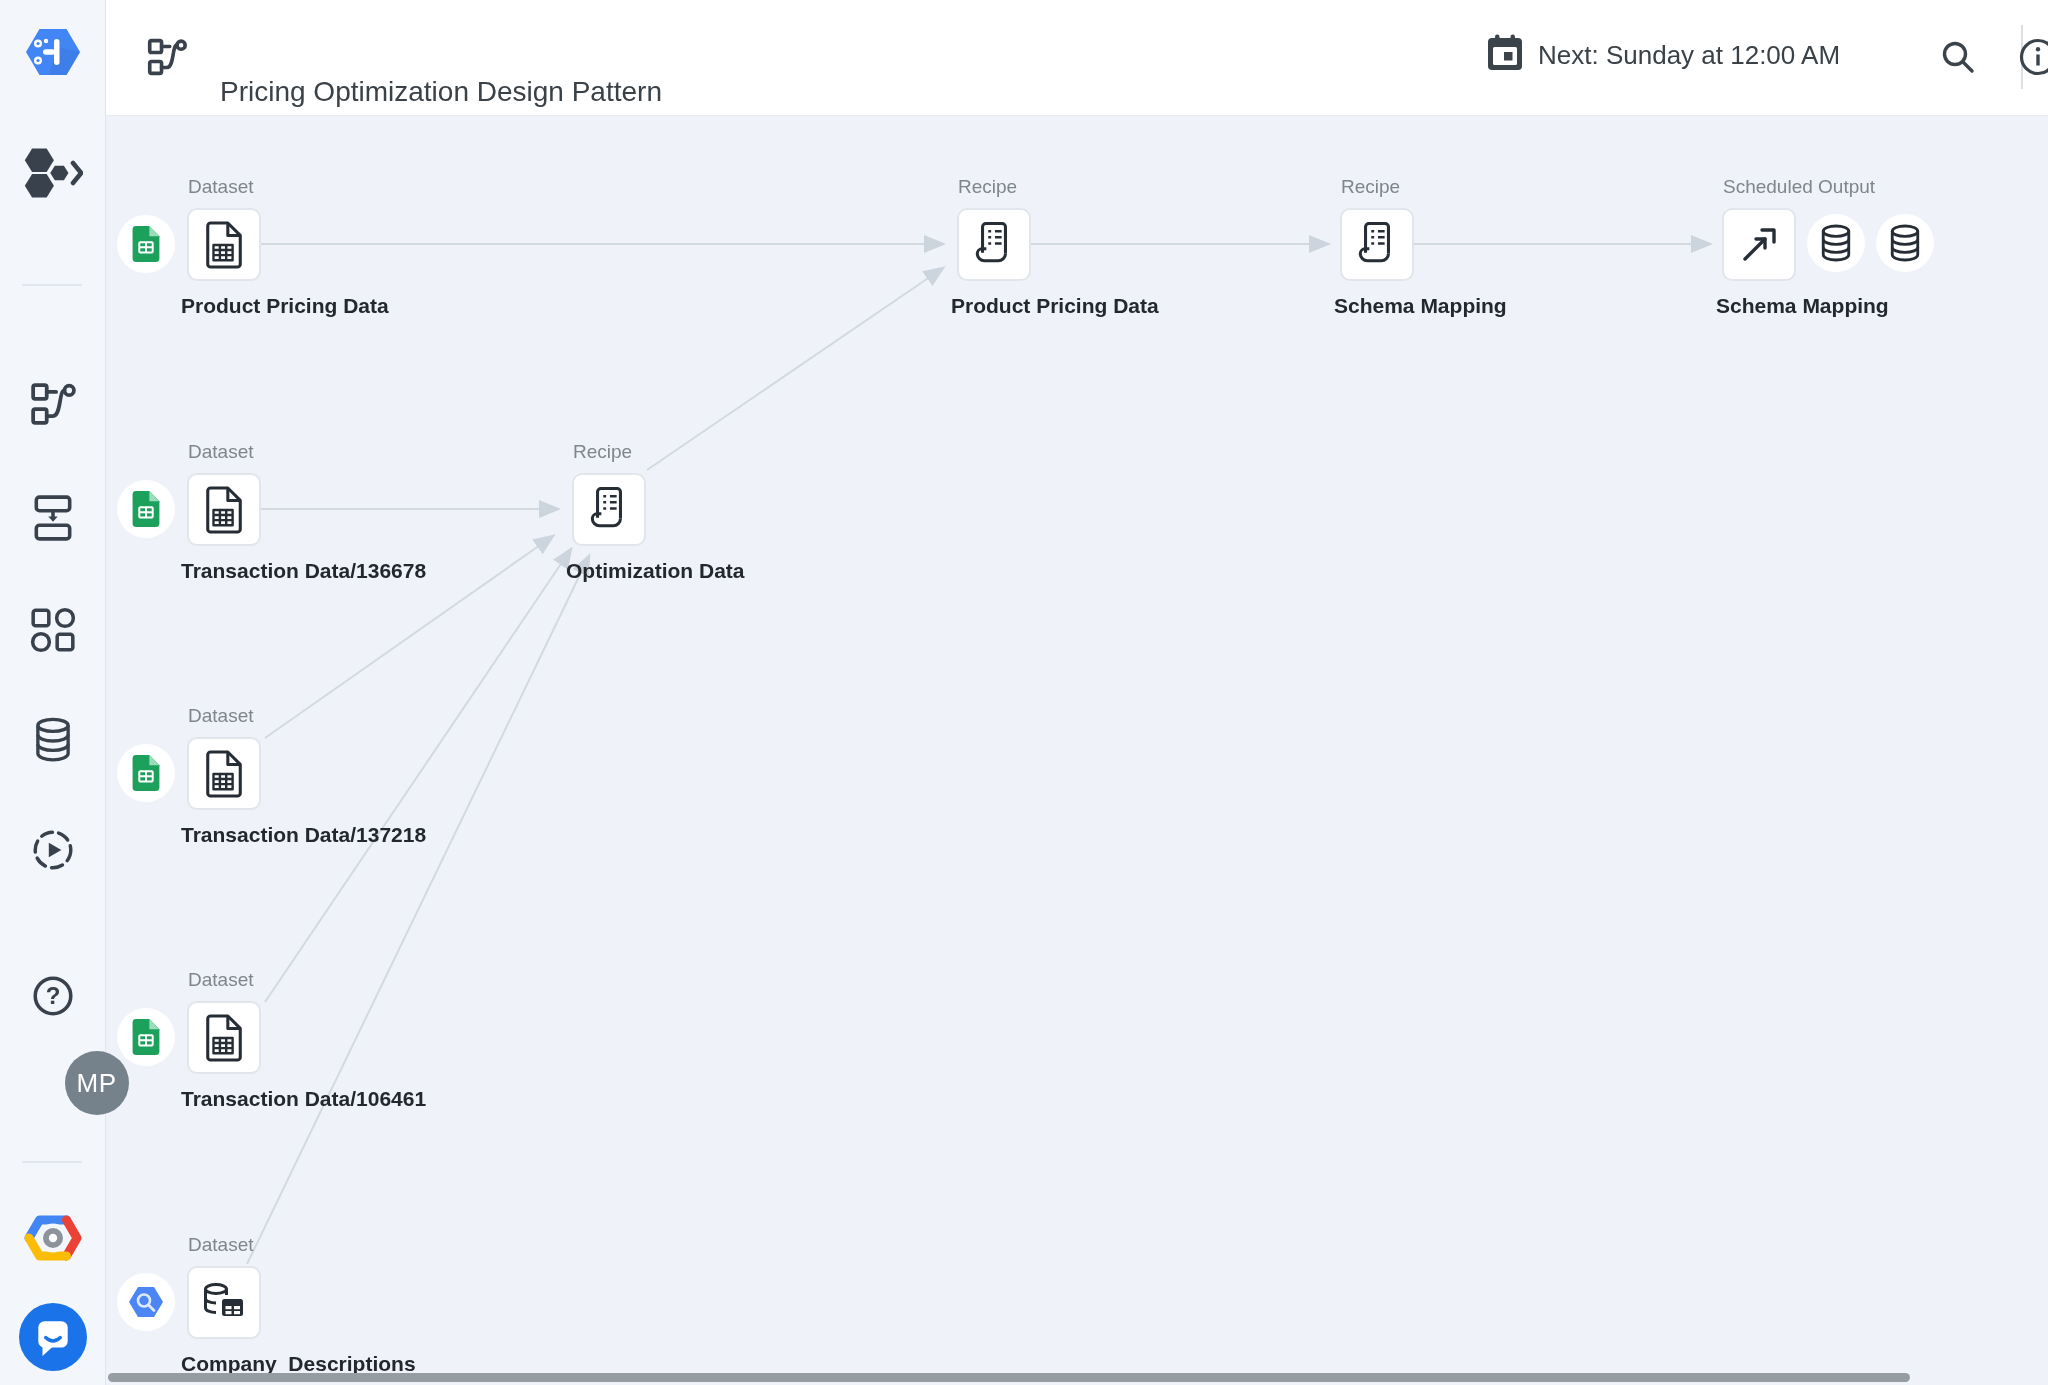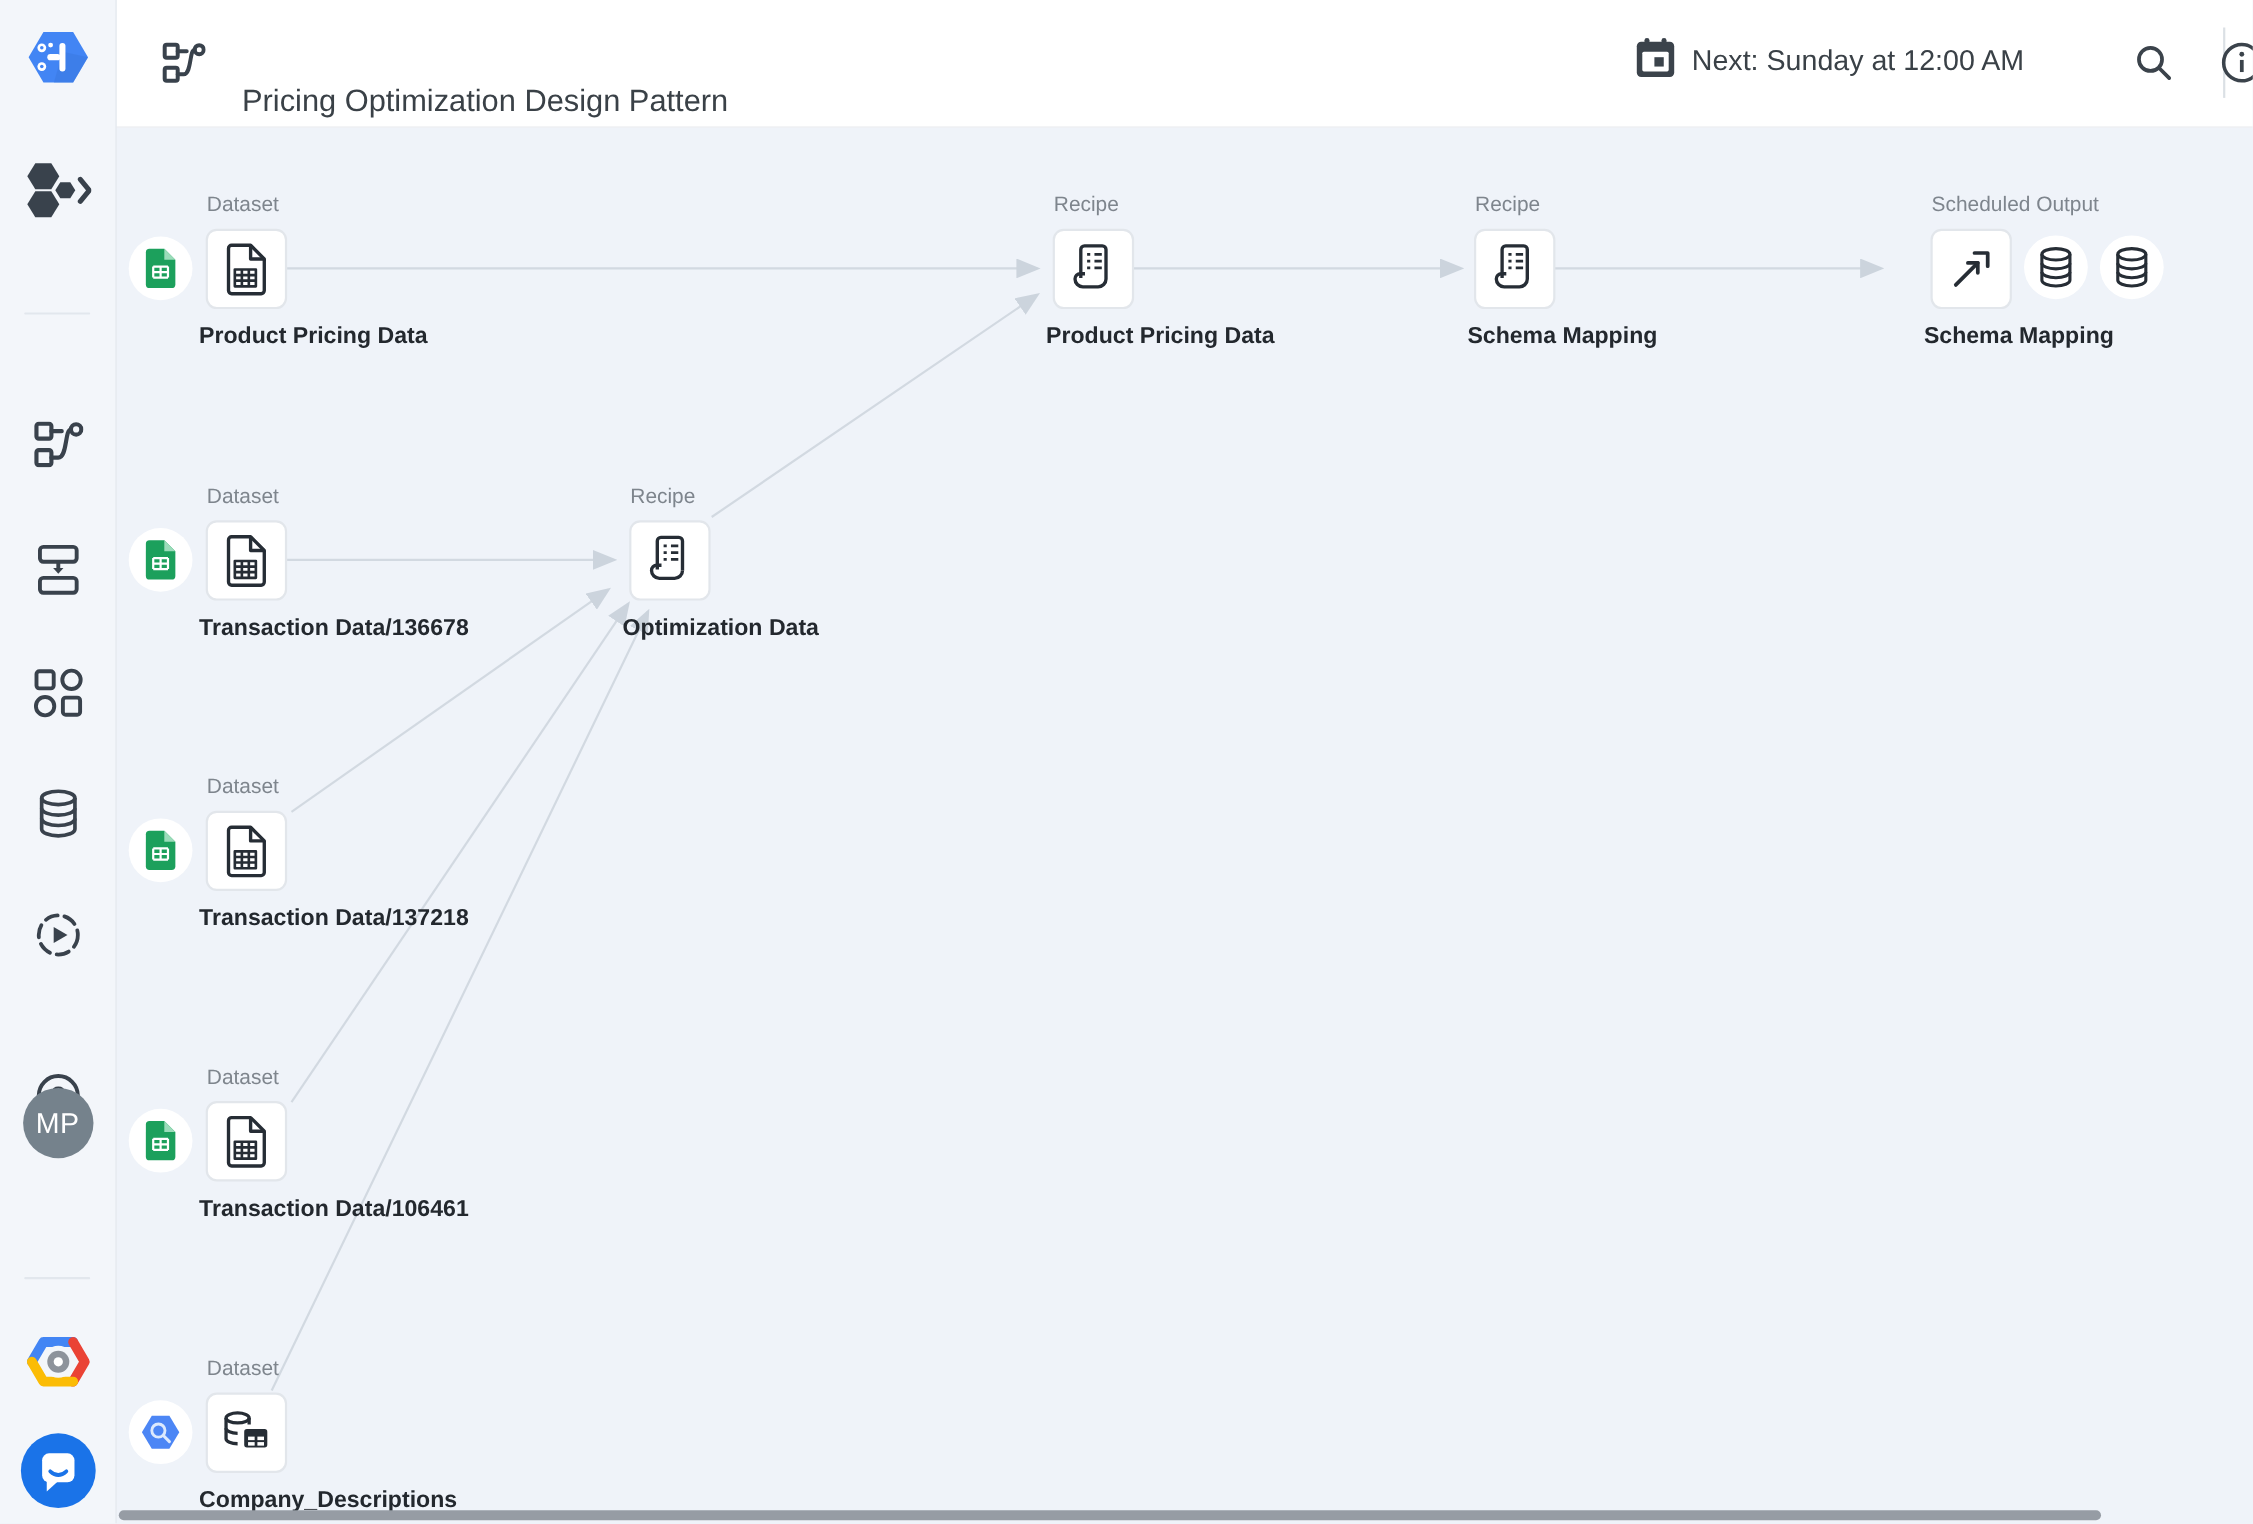--- a/index.html
+++ b/index.html
@@ -134,21 +134,21 @@
     </svg>
   </div>
 
   <div class="side-item" style="top:973px;">
     <svg width="46" height="46" viewBox="0 0 44 44">
       <circle cx="22" cy="22" r="17" fill="none" stroke="#39424c" stroke-width="3.4"></circle>
       <text x="22" y="30" text-anchor="middle" font-size="23" font-weight="700" fill="#39424c" font-family="Liberation Sans, sans-serif">?</text>
     </svg>
   </div>
 
-  <div class="side-item" style="top:989px;">
+  <div class="side-item" style="top:1051px;padding-left:44px;">
     <div id="avatar">
         <span>MP</span>
       </div>
   </div>
 
   <div class="side-divider" style="top:1161px;"></div>
 
   <div class="side-item" style="top:1212px;">
     <svg width="58" height="52" viewBox="0 0 58 50">
       <g fill="none" stroke-width="9" stroke-linejoin="round" stroke-linecap="round">
@@ -278,21 +278,21 @@
         <path d="M10 34 V7 a3.5 3.5 0 0 1 3.5 -3.5 h17 A3.5 3.5 0 0 1 34 7 v28"></path>
         <path d="M34 35 a7.5 7.5 0 0 1 -7.5 7.5 H12 A7.5 7.5 0 0 1 4.5 35 a5 5 0 0 1 5 -5 H14"></path>
         <g stroke-width="2.6">
           <path d="M16 11.5 h3 M23 11.5 h7 M16 18 h3 M23 18 h7 M16 24.5 h3 M23 24.5 h7"></path>
         </g>
       </svg>
     </div>
     <div class="name">Schema Mapping</div>
   </div>
 
-  <div class="node" style="left:1650px;top:93px;">
+  <div class="node" style="left:1617px;top:93px;">
     <div class="type-label">Scheduled Output</div>
     <div class="tile">
       <svg width="44" height="44" viewBox="0 0 44 44" fill="none" stroke="#262d35" stroke-width="3.4" stroke-linecap="round" stroke-linejoin="round">
         <path d="M25 7 H37 V19"></path>
         <path d="M8 36 L28 16"></path>
         <path d="M19 16 H28 V25"></path>
       </svg>
     </div>
     <div class="db-circles">
       <div class="db-circle">

